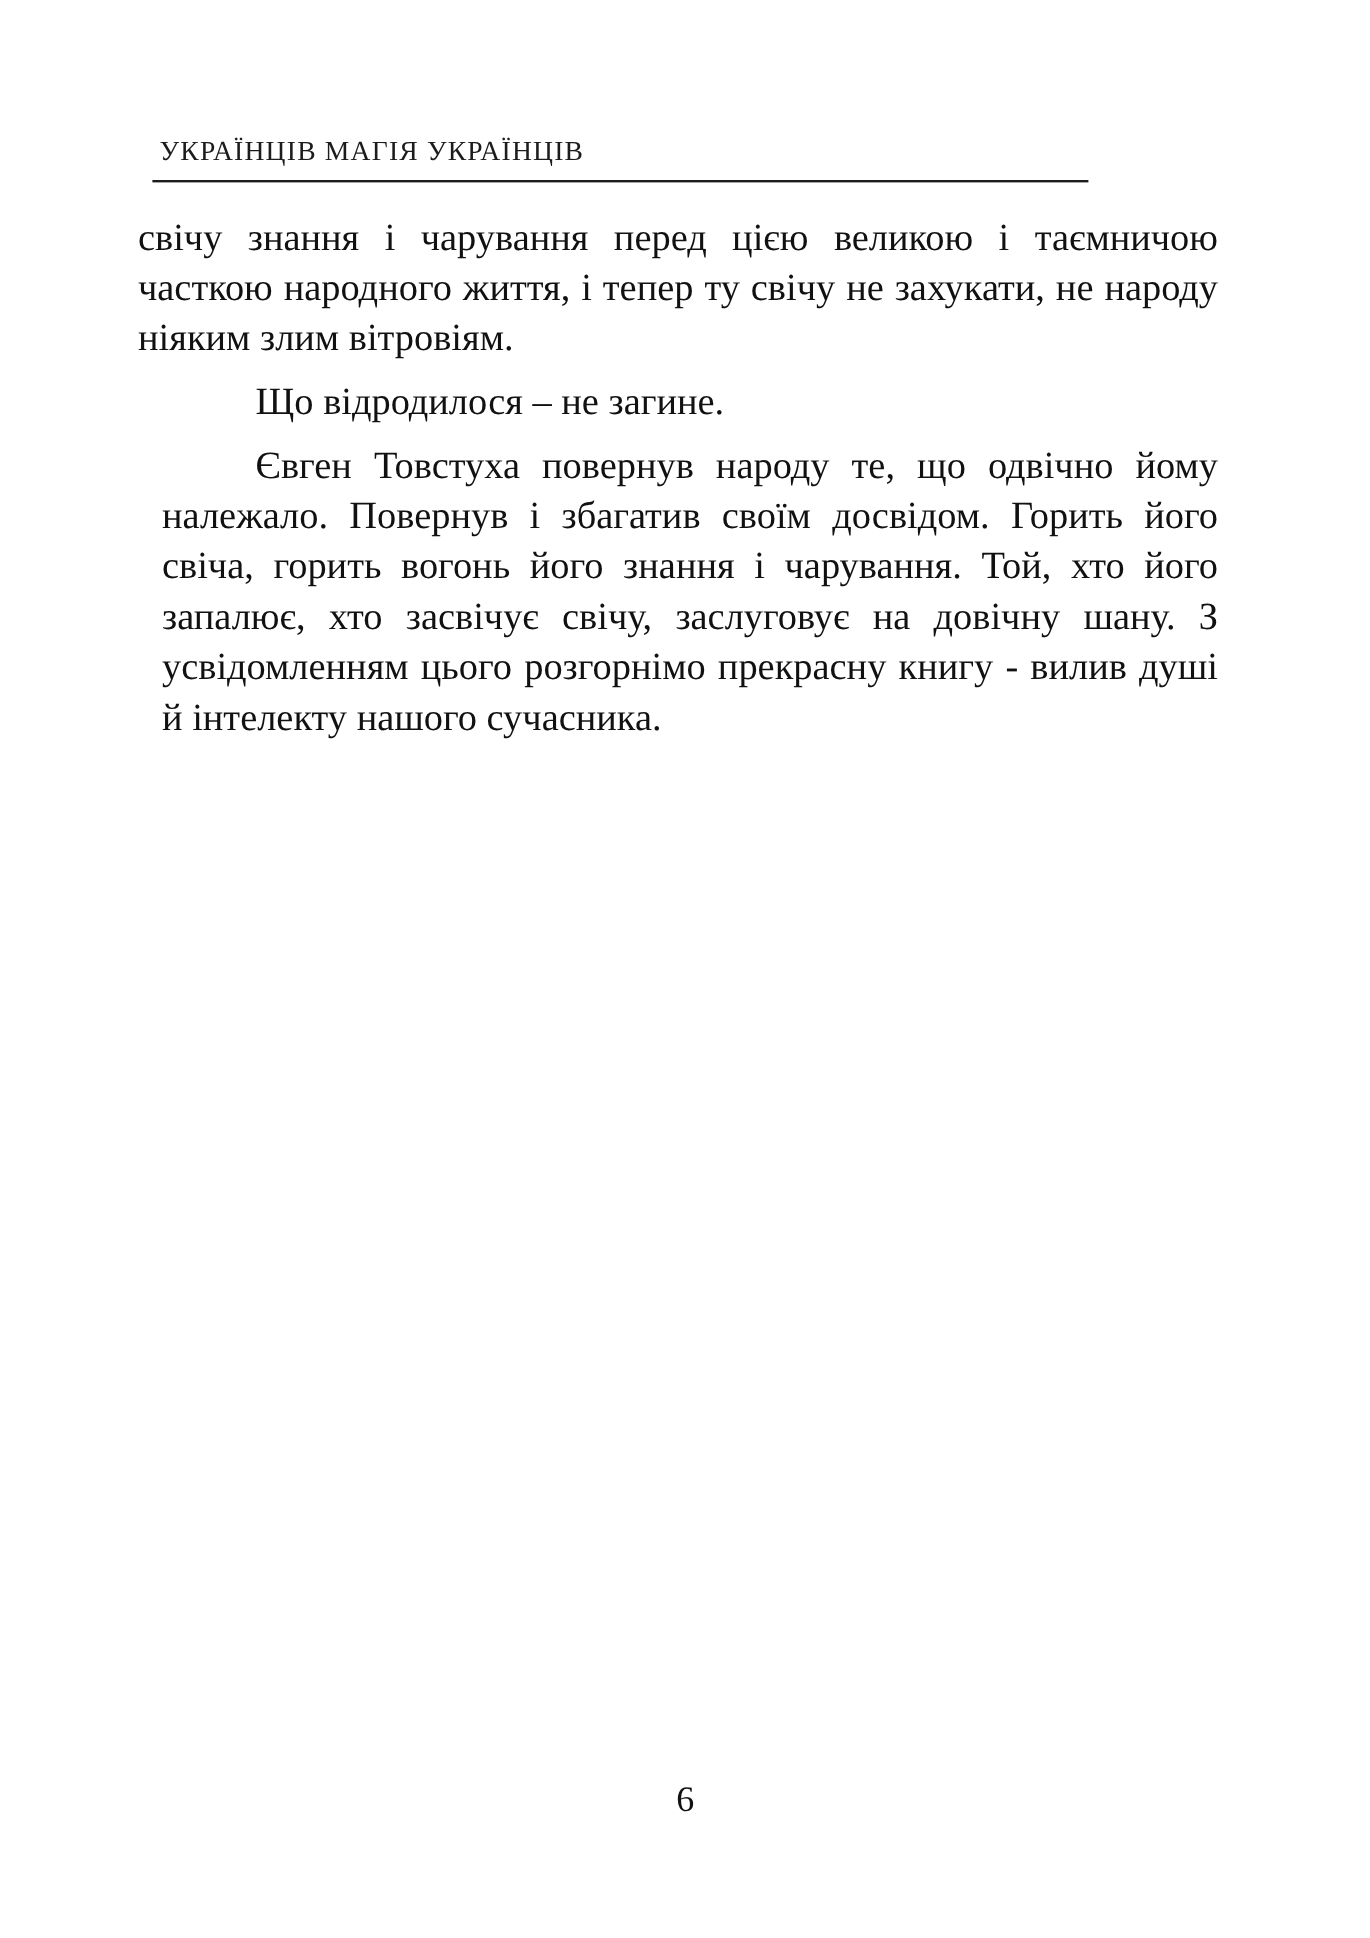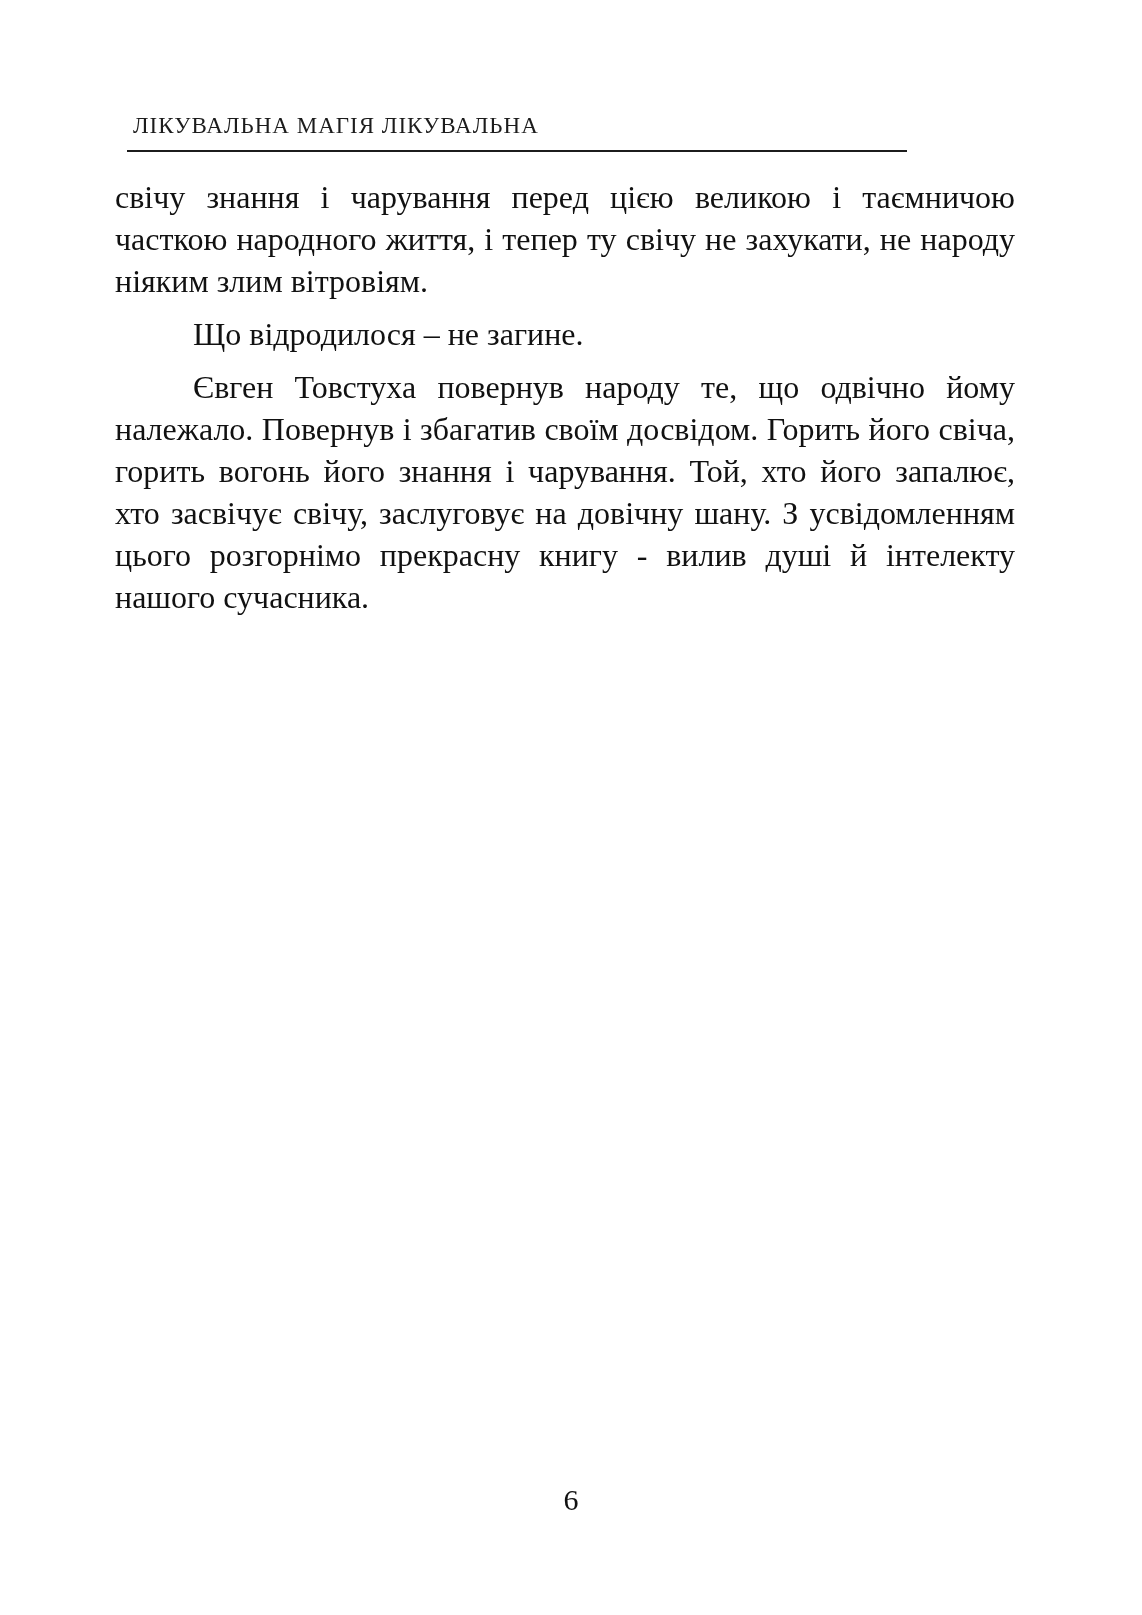--- a/index.html
+++ b/index.html
@@ -44,37 +44,38 @@
     color: #111111;
   }
   .body-text p.para {
     margin: 0;
   }
   .body-text p.para + p.para {
     margin-top: 11px;
   }
   .body-text p.para.indent {
     text-indent: 78px;
+    margin-left: 20px;
   }
   .page-number {
     position: absolute;
     left: 0;
     top: 1483px;
     width: 100%;
     text-align: center;
     font-size: 30px;
     color: #111111;
   }
 </style>
 </head>
 <body>
 
 <div class="page">
 
-  <div class="running-head">ЛІКУВАЛЬНА МАГІЯ ЛІКУВАЛЬНА</div>
+  <div class="running-head">УКРАЇНЦІВ МАГІЯ УКРАЇНЦІВ</div>
 
   <div class="header-rule"></div>
 
   <main class="body-text">
       <p class="para">свічу знання і чарування перед цією великою і таємничою часткою народного життя, і тепер ту свічу не захукати, не народу ніяким злим вітровіям.</p>
       <p class="para indent">Що відродилося – не загине.</p>
       <p class="para indent">Євген Товстуха повернув народу те, що одвічно йому належало. Повернув і збагатив своїм досвідом. Горить його свіча, горить вогонь його знання і чарування. Той, хто його запалює, хто засвічує свічу, заслуговує на довічну шану. З усвідомленням цього розгорнімо прекрасну книгу - вилив душі й інтелекту нашого сучасника.</p>
     </main>
 
   <div class="page-number">6</div>

